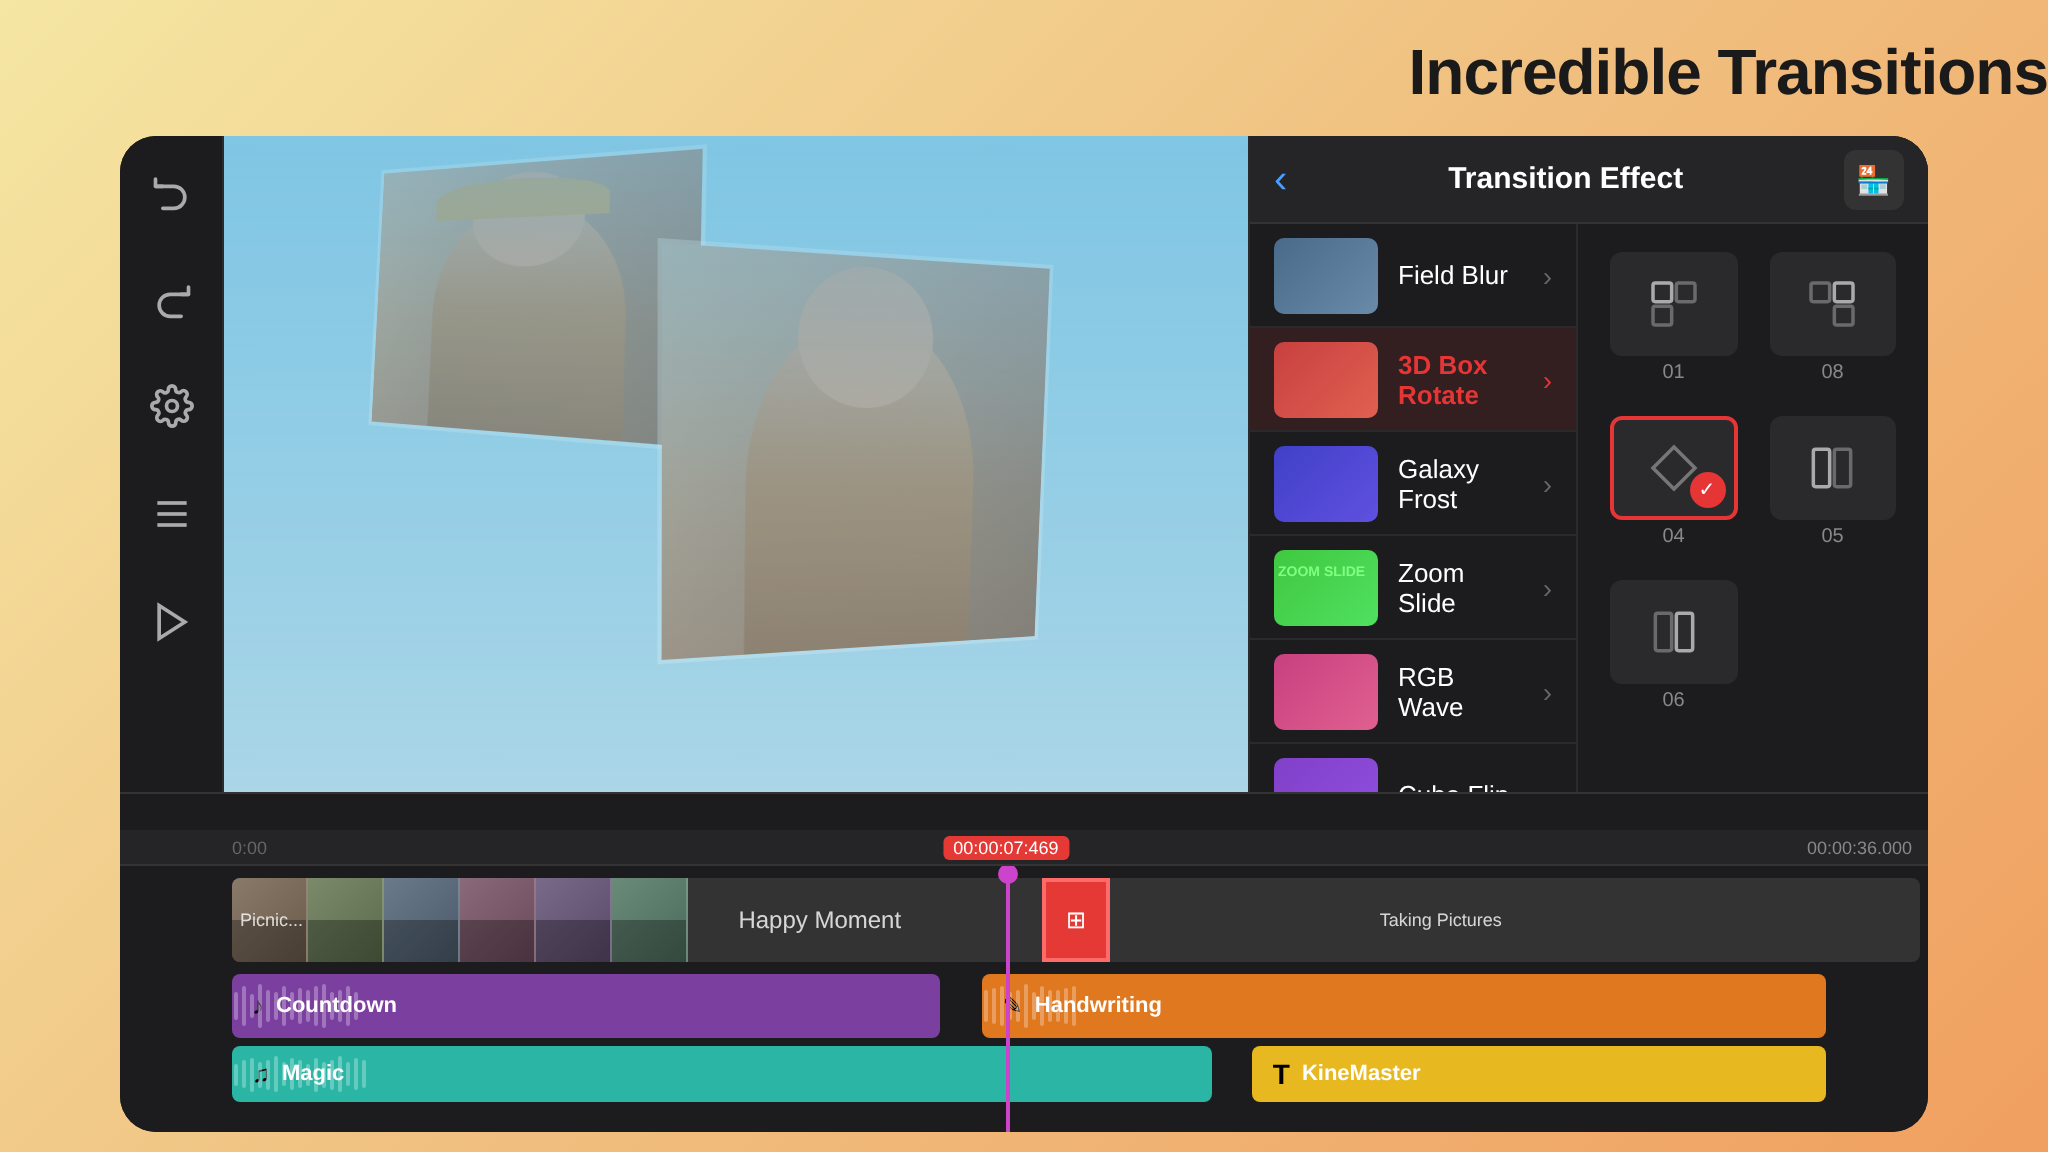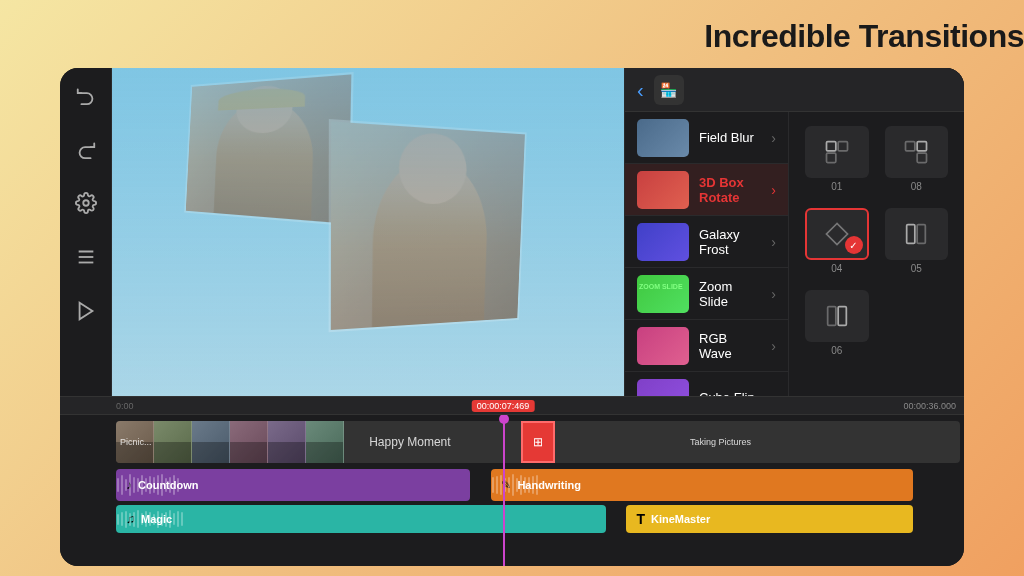--- a/index.html
+++ b/index.html
@@ -154,20 +154,21 @@
 
     
     .time-bar {
       height: 18px;
       background: #252527;
       display: flex;
       align-items: center;
       padding: 0 52px;
       position: relative;
       border-bottom: 1px solid #333;
+      margin-top: 18px;
     }
     .time-label {
       color: #666;
       font-size: 9px;
       position: absolute;
     }
     .current-time-badge {
       background: #e53935;
       color: white;
       font-size: 9px;
@@ -559,20 +560,21 @@
 
         <div style="position:absolute;top:0;left:0;right:0;bottom:0;background:linear-gradient(180deg,rgba(120,190,220,0.5) 0%,rgba(160,210,230,0.3) 100%);pointer-events:none;z-index:0;"></div>
       </div>
 
     </div>
 
     <div class="right-panel">
 
       <div class="panel-header">
         <div class="back-btn">‹</div>
+        <div class="panel-title">Transition Effect</div>
         <div class="panel-icon-btn">
           <span>🏪</span>
         </div>
       </div>
 
       <div style="display:flex;flex:1;overflow:hidden;">
 
         <div class="effect-list" style="width:195px;border-right:1px solid #2a2a2c;">
 
           <div class="effect-item">

